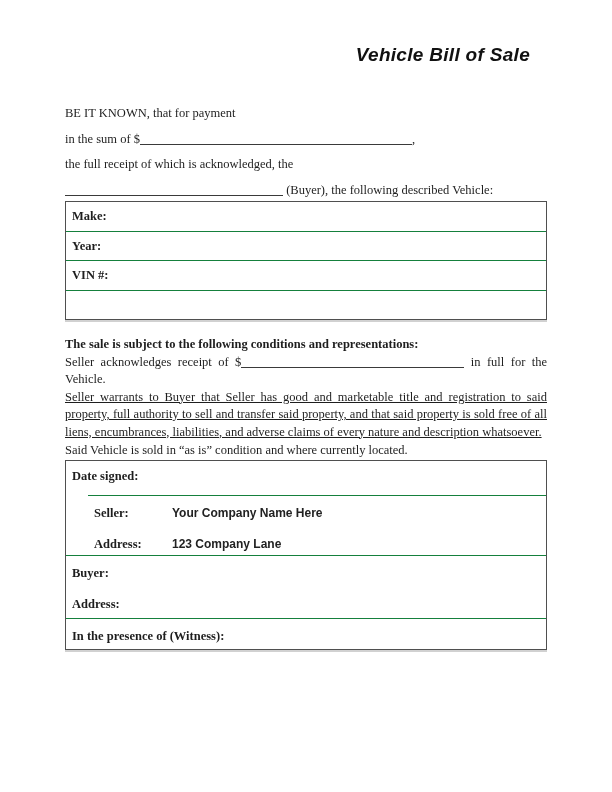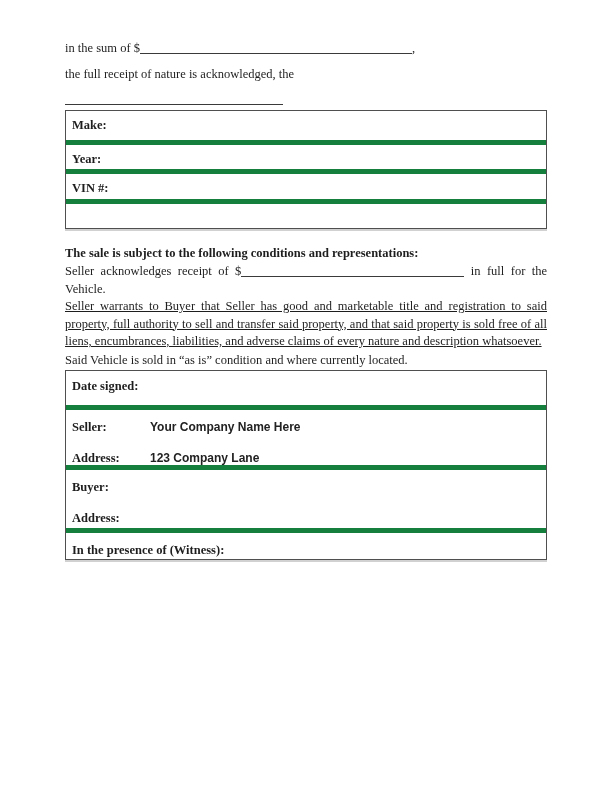--- a/index.html
+++ b/index.html
@@ -45,21 +45,21 @@
   .w139 { width: 139px; }
   .w218 { width: 218px; }
   .w223 { width: 223px; }
 
   
   .box {
     border: 1px solid #4f4f4f;
     box-shadow: 0 2px 0 rgba(0,0,0,0.18);
     width: 482px;
   }
-  .box .row + .row { border-top: 5px solid #15803d; }
+  .box .row + .row { border-top: 1px solid #15803d; }
   .row { position: relative; }
   .row .lbl { font-weight: bold; font-size: 12.5px; }
 
   
   .veh-row { padding: 4px 6px; }
   .veh-r1 { height: 29px; }
   .veh-r2 { height: 29px; }
   .veh-r3 { height: 30px; }
   .veh-r4 { height: 29px; }
 
@@ -75,46 +75,48 @@
     line-height: 17.5px;
     text-align: justify;
   }
   .receipt-para { margin-top: 2px; }
   .warranty-para { margin-top: 0; text-decoration: underline; }
   .asis-para { margin-top: 2px; font-size: 12.5px; line-height: 15px; }
 
   
   .sig-table { margin-top: 2px; }
   .sig-r1 { height: 34px; padding: 5px 6px; }
-  .sig-r2 { height: 60px; padding: 8px 6px; }
+  .sig-r2 { height: 60px; padding: 8px 6px; margin-left: 22px; }
   .sig-r3 { height: 63px; padding: 8px 6px; }
   .sig-r4 { height: 31px; padding: 7px 6px; }
   .sig-r5 { height: 31px; padding: 7px 6px; }
   .sig-line { line-height: 15px; }
   .sig-line + .sig-line { margin-top: 14px; }
   .sig-line .lbl { display: inline-block; width: 78px; }
   .sans-val {
     font-family: "Liberation Sans", sans-serif;
     font-weight: bold;
     font-size: 12px;
     color: #222222;
   }
 </style>
 </head>
 <body>
 
 <div class="page">
   <div class="content">
 
+    <h1 class="doc-title">Vehicle Bill of Sale</h1>
 
     <div class="intro">
+      <p><span>BE IT KNOWN, that for payment</span></p>
       <p><span>in the sum of $</span><span class="blank w272"></span><span>,</span></p>
-      <p><span>the full receipt of nature is acknowledged, the</span></p>
+      <p><span>the full receipt of which is acknowledged, the</span></p>
       <p><span class="blank w218"></span>
-        </p>
+        <span>(Buyer), the following described Vehicle:</span></p>
     </div>
 
     <div class="box">
       <div class="row veh-row veh-r1">
         <span class="lbl">Make:</span>
       </div>
       <div class="row veh-row veh-r2">
         <span class="lbl">Year:</span>
       </div>
       <div class="row veh-row veh-r3">

